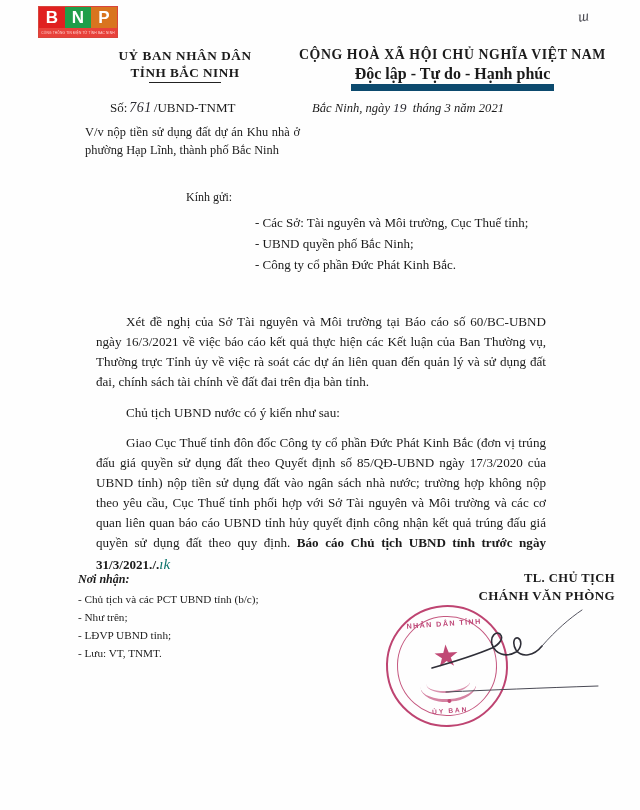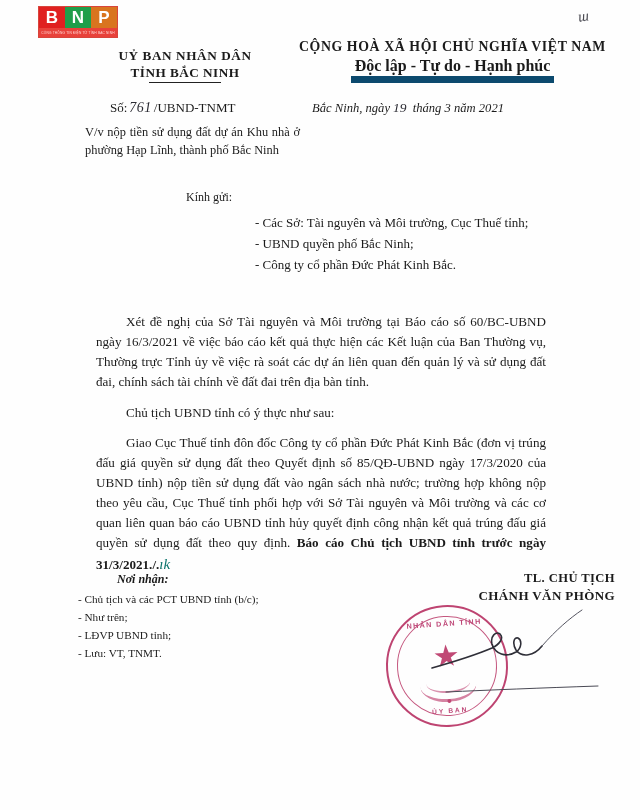--- a/index.html
+++ b/index.html
@@ -83,21 +83,21 @@
   .hdr-left {
     position: absolute;
     left: 80px;
     top: 47px;
     width: 210px;
     text-align: center;
   }
   .hdr-right {
     position: absolute;
     left: 280px;
-    top: 38px;
+    top: 46px;
     width: 345px;
     text-align: center;
   }
   .hdr-line1 {
     font-weight: bold;
     font-size: 13.2px;
     letter-spacing: 0.6px;
     line-height: 1.3;
   }
   .hdr-right .hdr-line1 { font-size: 13.8px; }
@@ -209,21 +209,20 @@
     left: 78px;
     top: 570px;
     font-size: 11.2px;
     line-height: 1.6;
   }
   .noi-nhan-title {
     font-weight: bold;
     font-style: italic;
     font-size: 12px;
     margin-bottom: 2px;
-    margin-left: 39px;
   }
 
   
   .sign-block {
     position: absolute;
     left: 400px;
     top: 570px;
     width: 215px;
     text-align: right;
   }
@@ -380,21 +379,21 @@
 
   <div class="kinh-gui">Kính gửi:</div>
   <div class="recip-list">
     <div>- Các Sở: Tài nguyên và Môi trường, Cục Thuế tỉnh;</div>
     <div>- UBND quyền phố Bắc Ninh;</div>
     <div>- Công ty cổ phần Đức Phát Kinh Bắc.</div>
   </div>
 
   <div class="body-block">
     <p>Xét đề nghị của Sở Tài nguyên và Môi trường tại Báo cáo số 60/BC-UBND ngày 16/3/2021 về việc báo cáo kết quả thực hiện các Kết luận của Ban Thường vụ, Thường trực Tỉnh ủy về việc rà soát các dự án liên quan đến quản lý và sử dụng đất đai, chính sách tài chính về đất đai trên địa bàn tỉnh.</p>
-    <p>Chủ tịch UBND tỉnh có ý thực như sau:</p>
+    <p>Chủ tịch UBND nước có ý kiến như sau:</p>
     <p><span>Giao Cục Thuế tỉnh đôn đốc Công ty cổ phần Đức Phát Kinh Bắc (đơn vị trúng đấu giá quyền sử dụng đất theo Quyết định số 85/QĐ-UBND ngày 17/3/2020 của UBND tỉnh) nộp tiền sử dụng đất vào ngân sách nhà nước; trường hợp không nộp theo yêu cầu, Cục Thuế tỉnh phối hợp với Sở Tài nguyên và Môi trường và các cơ quan liên quan báo cáo UBND tỉnh hủy quyết định công nhận kết quả trúng đấu giá quyền sử dụng đất theo quy định. </span><span class="bold">Báo cáo Chủ tịch UBND tỉnh trước ngày 31/3/2021./.</span><span class="ink-mark">ık</span></p>
   </div>
 
   <div class="noi-nhan">
     <div class="noi-nhan-title">Nơi nhận:</div>
     <div>- Chủ tịch và các PCT UBND tỉnh (b/c);</div>
     <div>- Như trên;</div>
     <div>- LĐVP UBND tỉnh;</div>
     <div>- Lưu: VT, TNMT.</div>
   </div>

